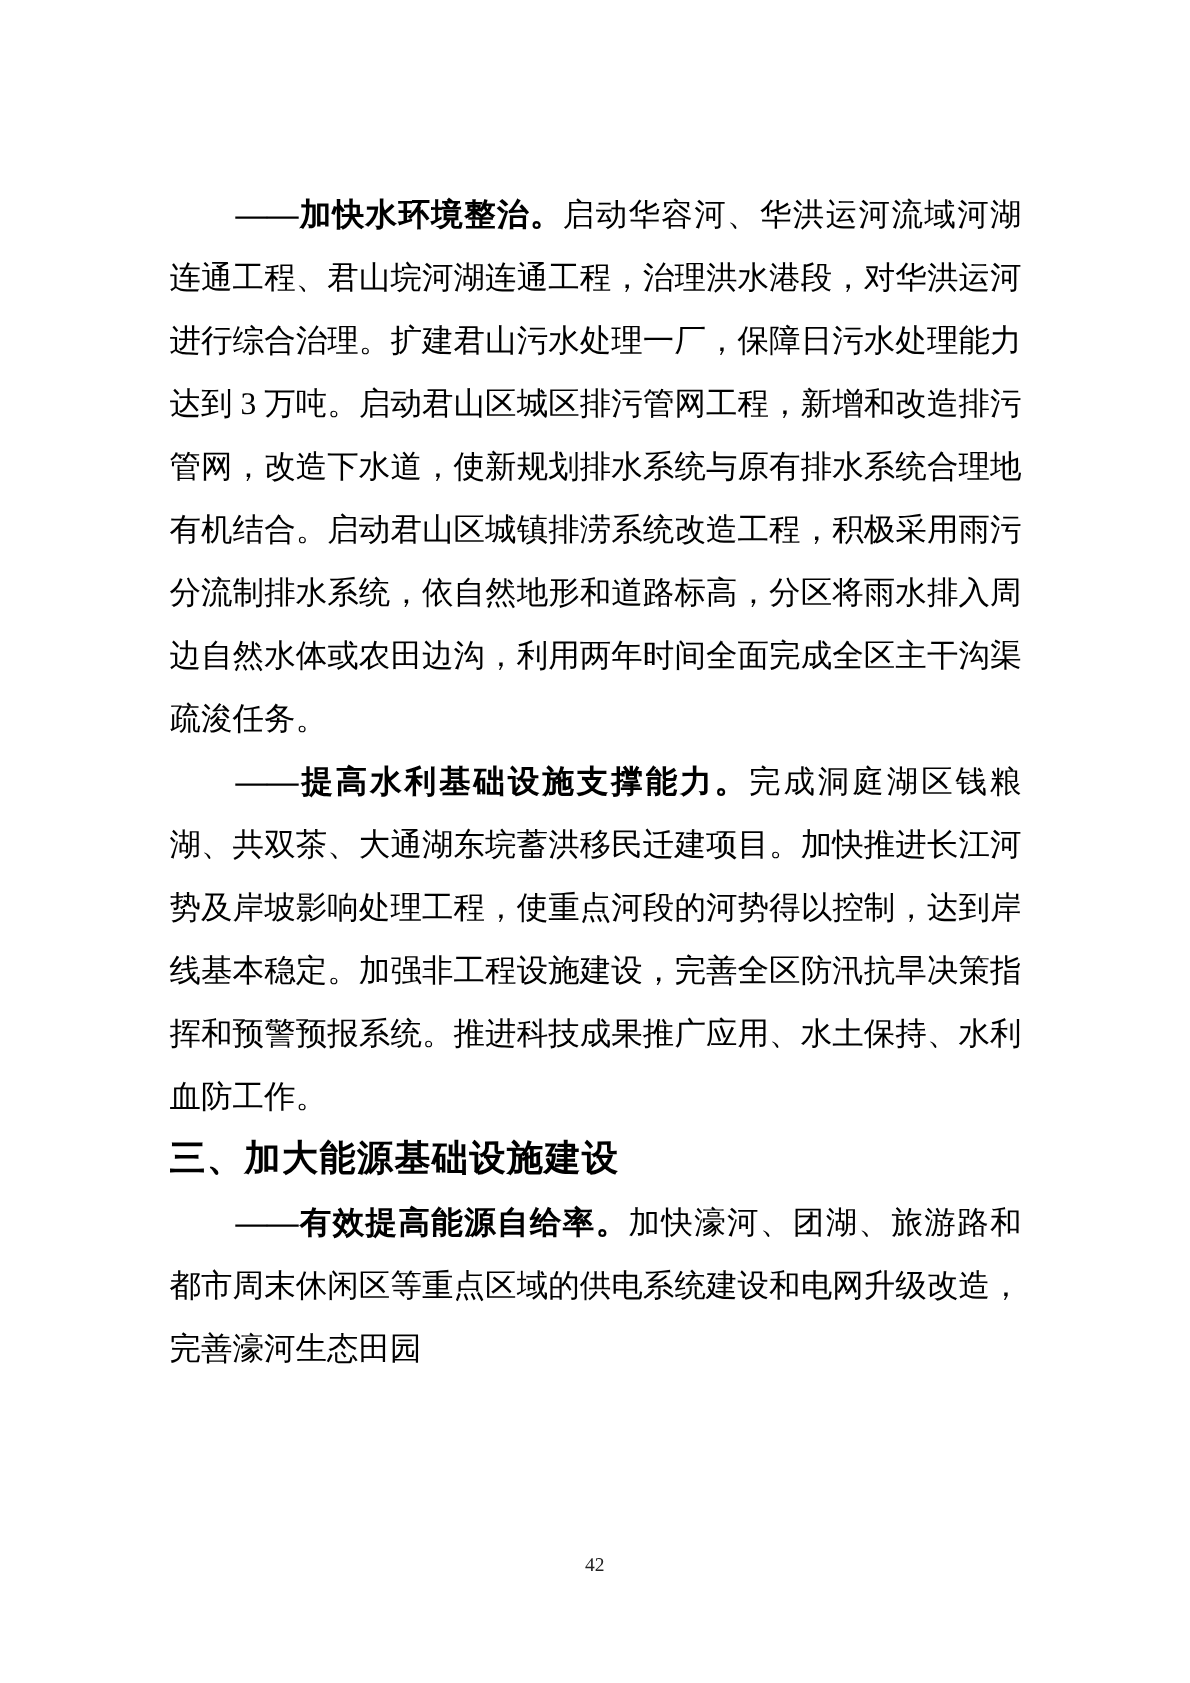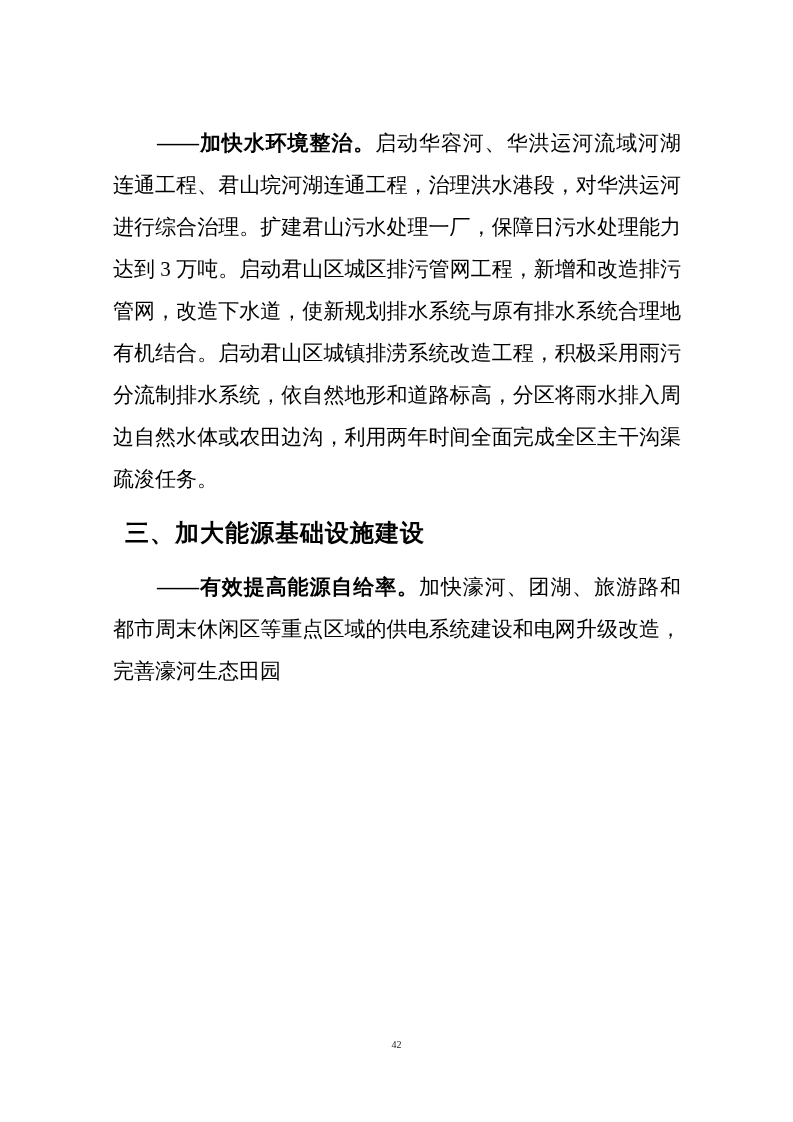--- a/index.html
+++ b/index.html
@@ -30,49 +30,50 @@
     text-align: justify;
     text-align-last: left;
     text-indent: 44px;
     word-break: break-all;
     color: #000000;
   }
   .body-para .lead {
     font-weight: 700;
   }
   .section-heading {
-    margin: 12px;
+    margin: 0;
     font-size: 24px;
     line-height: 42px;
     font-weight: 700;
     font-family: "Liberation Sans", "DejaVu Sans", sans-serif;
     color: #000000;
     letter-spacing: 1px;
   }
   .page-footer {
     position: absolute;
     left: 0;
     top: 1034px;
     width: 100%;
     text-align: center;
   }
   .page-number {
-    font-size: 10px;
+    font-size: 13px;
     color: #222222;
     font-family: "Liberation Serif", "DejaVu Serif", serif;
   }
 </style>
 </head>
 <body>
 
 <div class="page">
   <div class="content">
 
     <p class="body-para"><span class="lead">——加快水环境整治。</span><span>启动华容河、华洪运河流域河湖连通工程、君山垸河湖连通工程，治理洪水港段，对华洪运河进行综合治理。扩建君山污水处理一厂，保障日污水处理能力达到 3 万吨。启动君山区城区排污管网工程，新增和改造排污管网，改造下水道，使新规划排水系统与原有排水系统合理地有机结合。启动君山区城镇排涝系统改造工程，积极采用雨污分流制排水系统，依自然地形和道路标高，分区将雨水排入周边自然水体或农田边沟，利用两年时间全面完成全区主干沟渠疏浚任务。</span></p>
 
+    <p class="body-para"><span class="lead">——提高水利基础设施支撑能力。</span><span>完成洞庭湖区钱粮湖、共双茶、大通湖东垸蓄洪移民迁建项目。加快推进长江河势及岸坡影响处理工程，使重点河段的河势得以控制，达到岸线基本稳定。加强非工程设施建设，完善全区防汛抗旱决策指挥和预警预报系统。推进科技成果推广应用、水土保持、水利血防工作。</span></p>
 
     <h2 class="section-heading">三、加大能源基础设施建设</h2>
 
 
     <p class="body-para"><span class="lead">——有效提高能源自给率。</span><span>加快濠河、团湖、旅游路和都市周末休闲区等重点区域的供电系统建设和电网升级改造，完善濠河生态田园</span></p>
 
   </div>
 
   <div class="page-footer">
     <span class="page-number">42</span>

